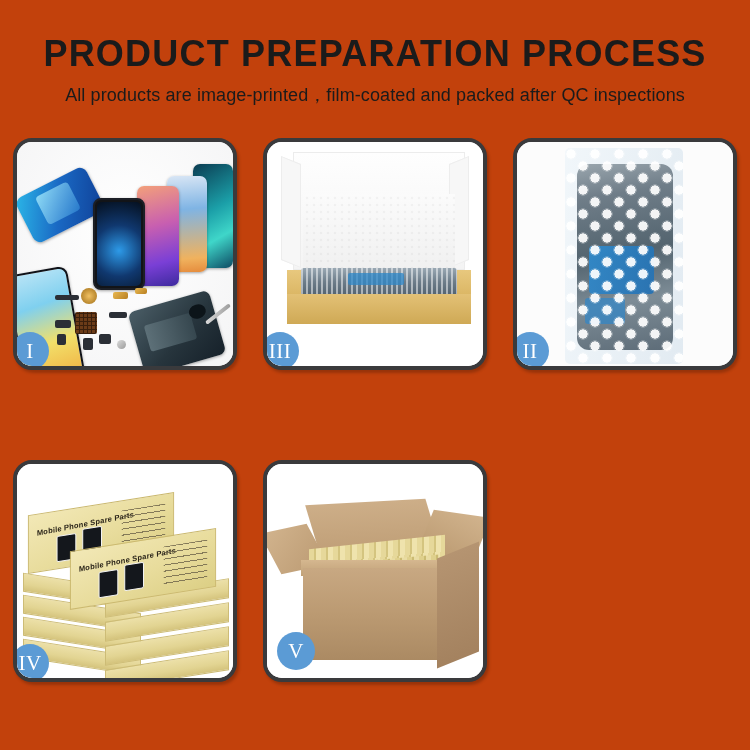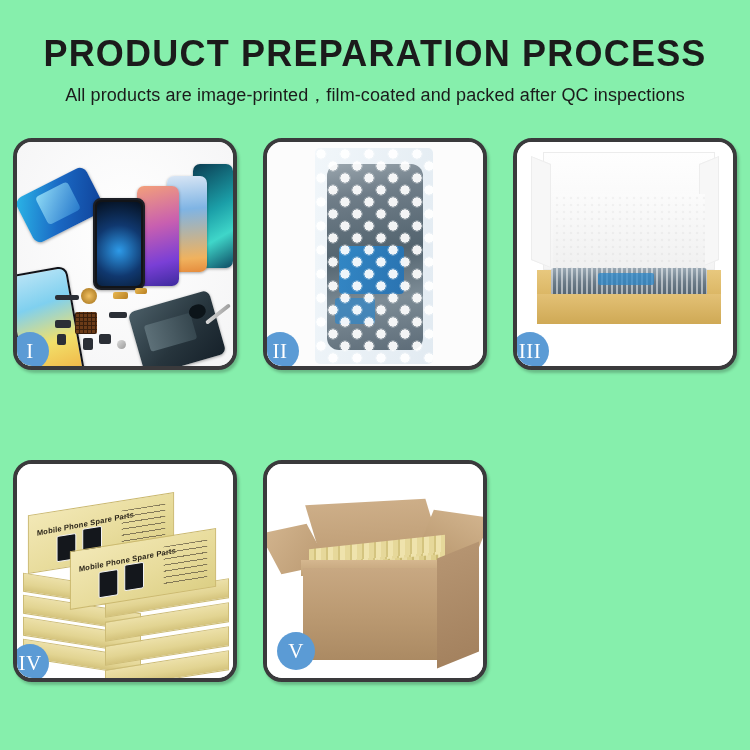--- a/index.html
+++ b/index.html
@@ -9,21 +9,21 @@
     height: 750px;
     background: #ffffff;
     font-family: "Liberation Sans", sans-serif;
     overflow: hidden;
   }
 
   .page {
     position: relative;
     width: 750px;
     height: 750px;
-    background: #86efac;
+    background: #c2410c;
   }
 
   
   .header {
     text-align: center;
     padding-top: 34px;
   }
   .title {
     font-family: "Liberation Sans", sans-serif;
     font-size: 36px;
@@ -463,39 +463,39 @@
         <div class="part" style="left:66px;top:196px;width:10px;height:12px;"></div>
         <div class="part" style="left:82px;top:192px;width:12px;height:10px;"></div>
         <div class="part silver" style="left:100px;top:198px;width:9px;height:9px;border-radius:50%;"></div>
         <div class="part silver" style="left:186px;top:170px;width:30px;height:4px;transform:rotate(-38deg);"></div>
         <div class="part" style="left:92px;top:170px;width:18px;height:6px;"></div>
       </div>
       <div class="badge edge">I</div>
     </div>
 
     <div class="panel">
-      <div class="stage p2">
-        <div class="bw-sheet"></div>
-        <div class="bw-inner"></div>
-        <div class="bubbles"></div>
-      </div>
-      <div class="badge edge">II</div>
-    </div>
-
-    <div class="panel">
       <div class="stage p3">
         <div class="m3-lid"></div>
         <div class="m3-lid-l"></div>
         <div class="m3-lid-r"></div>
         <div class="m3-foam"></div>
         <div class="m3-tray"></div>
         <div class="m3-prod"></div>
         <div class="m3-tray-front"></div>
       </div>
       <div class="badge edge">III</div>
+    </div>
+
+    <div class="panel">
+      <div class="stage p2">
+        <div class="bw-sheet"></div>
+        <div class="bw-inner"></div>
+        <div class="bubbles"></div>
+      </div>
+      <div class="badge edge">II</div>
     </div>
 
     <div class="panel">
       <div class="stage p4">
         <div class="stack">
           <div class="kb kb-l1"></div>
           <div class="kb kb-l2"></div>
           <div class="kb kb-l3"></div>
           <div class="kb kb-l4"></div>
 

